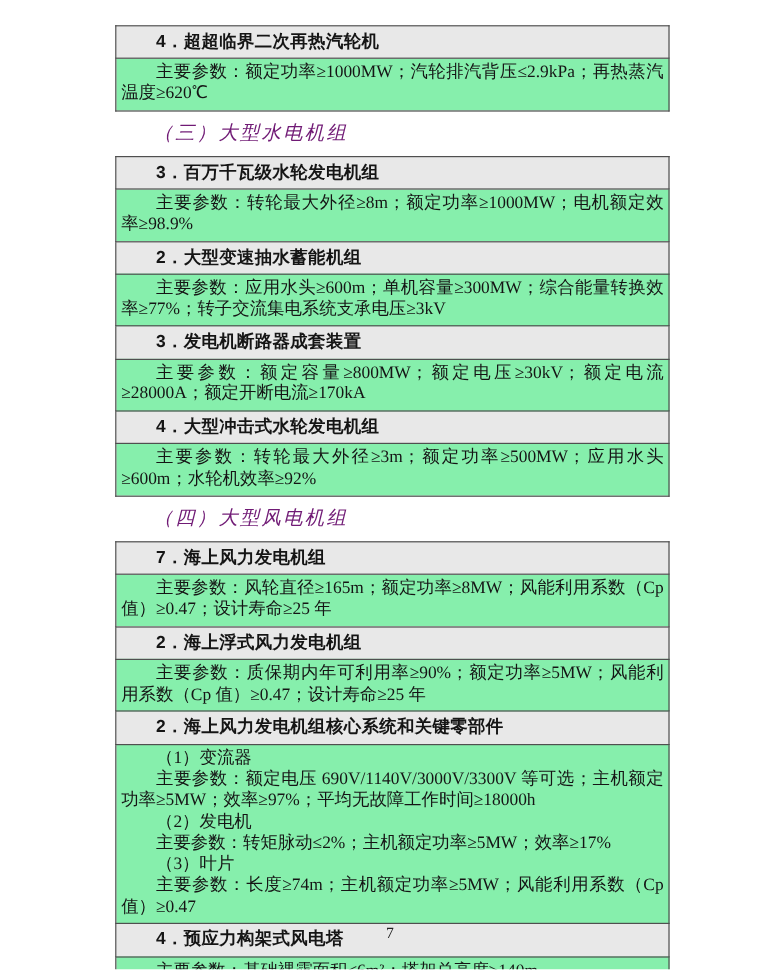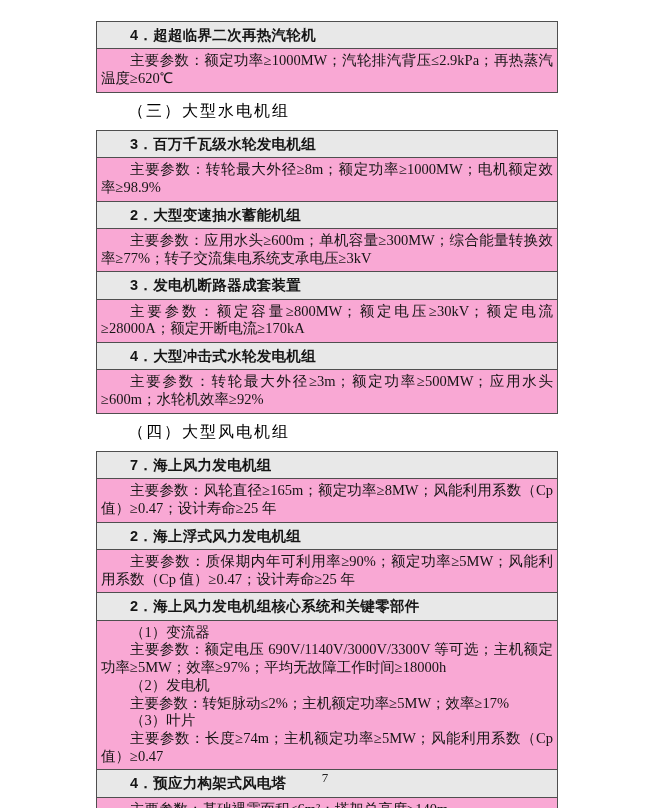--- a/index.html
+++ b/index.html
@@ -36,37 +36,38 @@
     font-family: "Liberation Sans", sans-serif;
     font-weight: 700;
     font-size: 14.5px;
     line-height: 1.2;
     padding: 5px 4px 4px 4px;
     text-indent: 2em;
     letter-spacing: 0.3px;
     margin-left: 32px;
   }
   tr.bd td {
-    background: #f9a8d4;
+    background: #86efac;
     padding: 3px 4px 4px 4px;
   }
   tr.bd p {
     margin: 0;
     font-size: 14.5px;
     line-height: 1.22;
     text-indent: 2em;
     text-align: justify;
     font-family: "Liberation Serif", serif;
   }
   .section-heading {
     font-size: 16px;
+    font-style: italic;
     letter-spacing: 2px;
     margin: 8px 0 8px 32px;
     font-family: "Liberation Serif", serif;
-    color: #000000;
+    color: #701a75;
   }
   .page-number {
     position: absolute;
     left: 0;
     right: 0;
     top: 770px;
     text-align: center;
     font-size: 13px;
     font-family: "Liberation Serif", serif;
     color: #222222;

